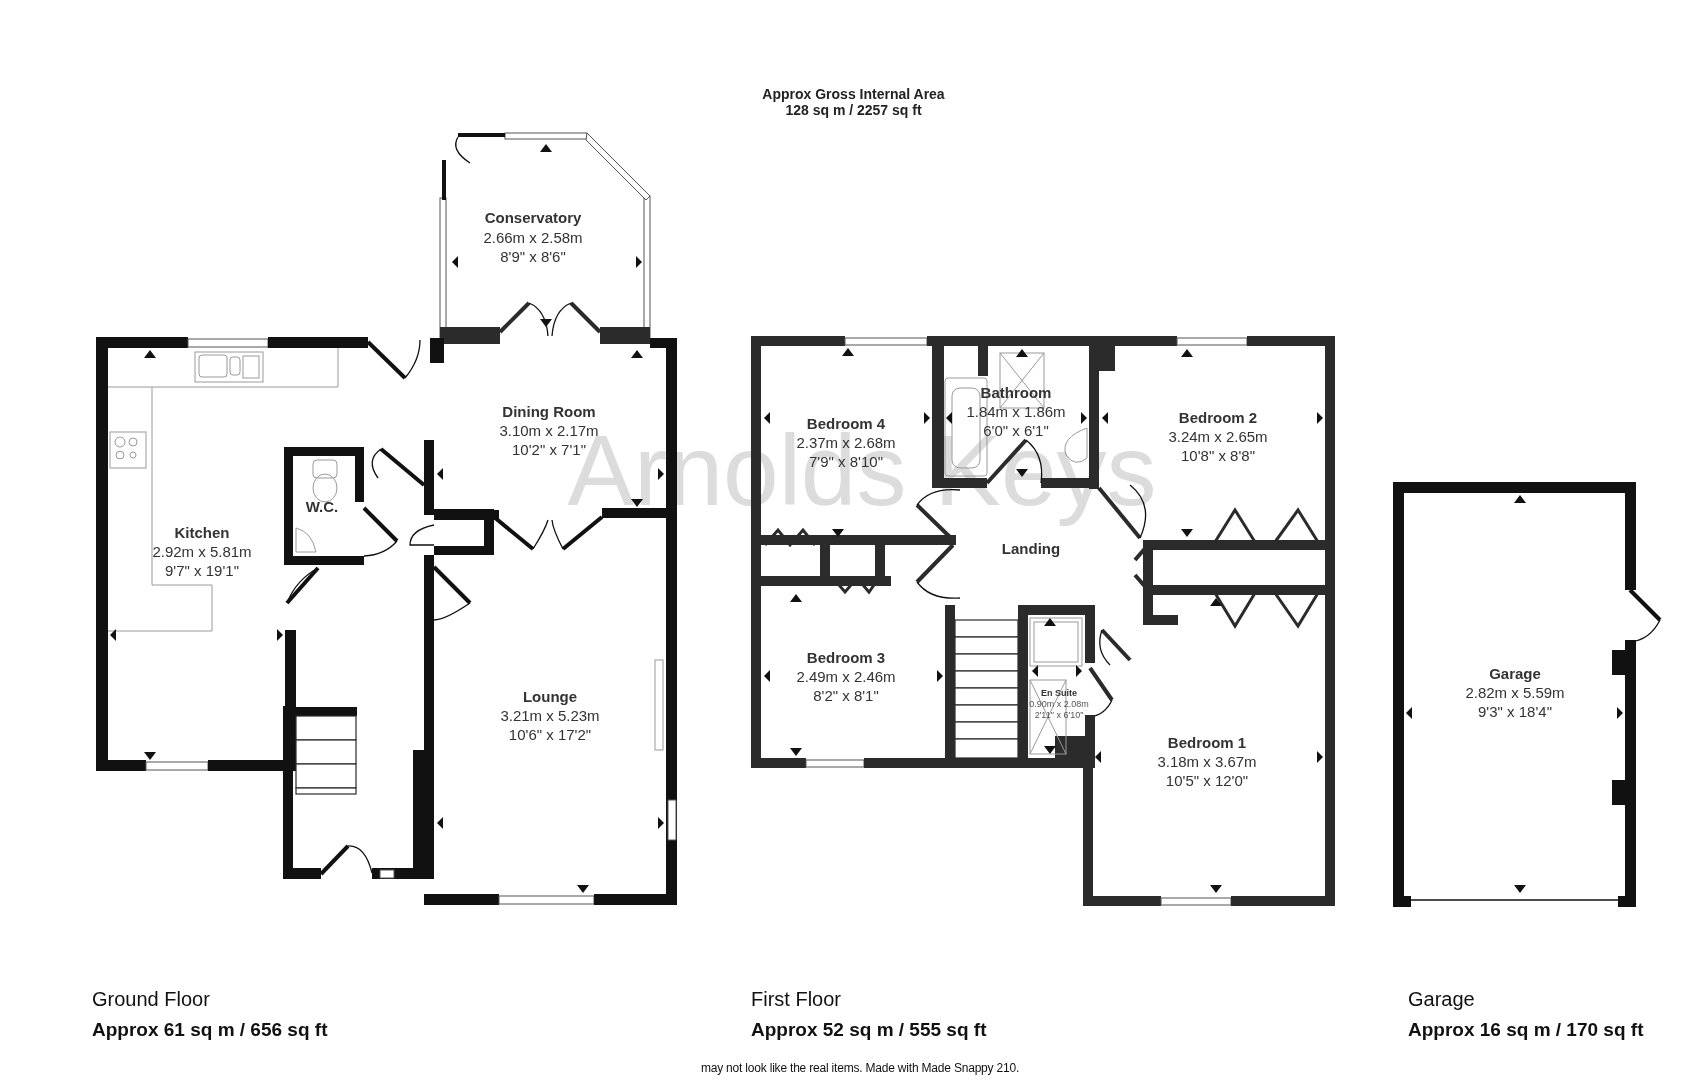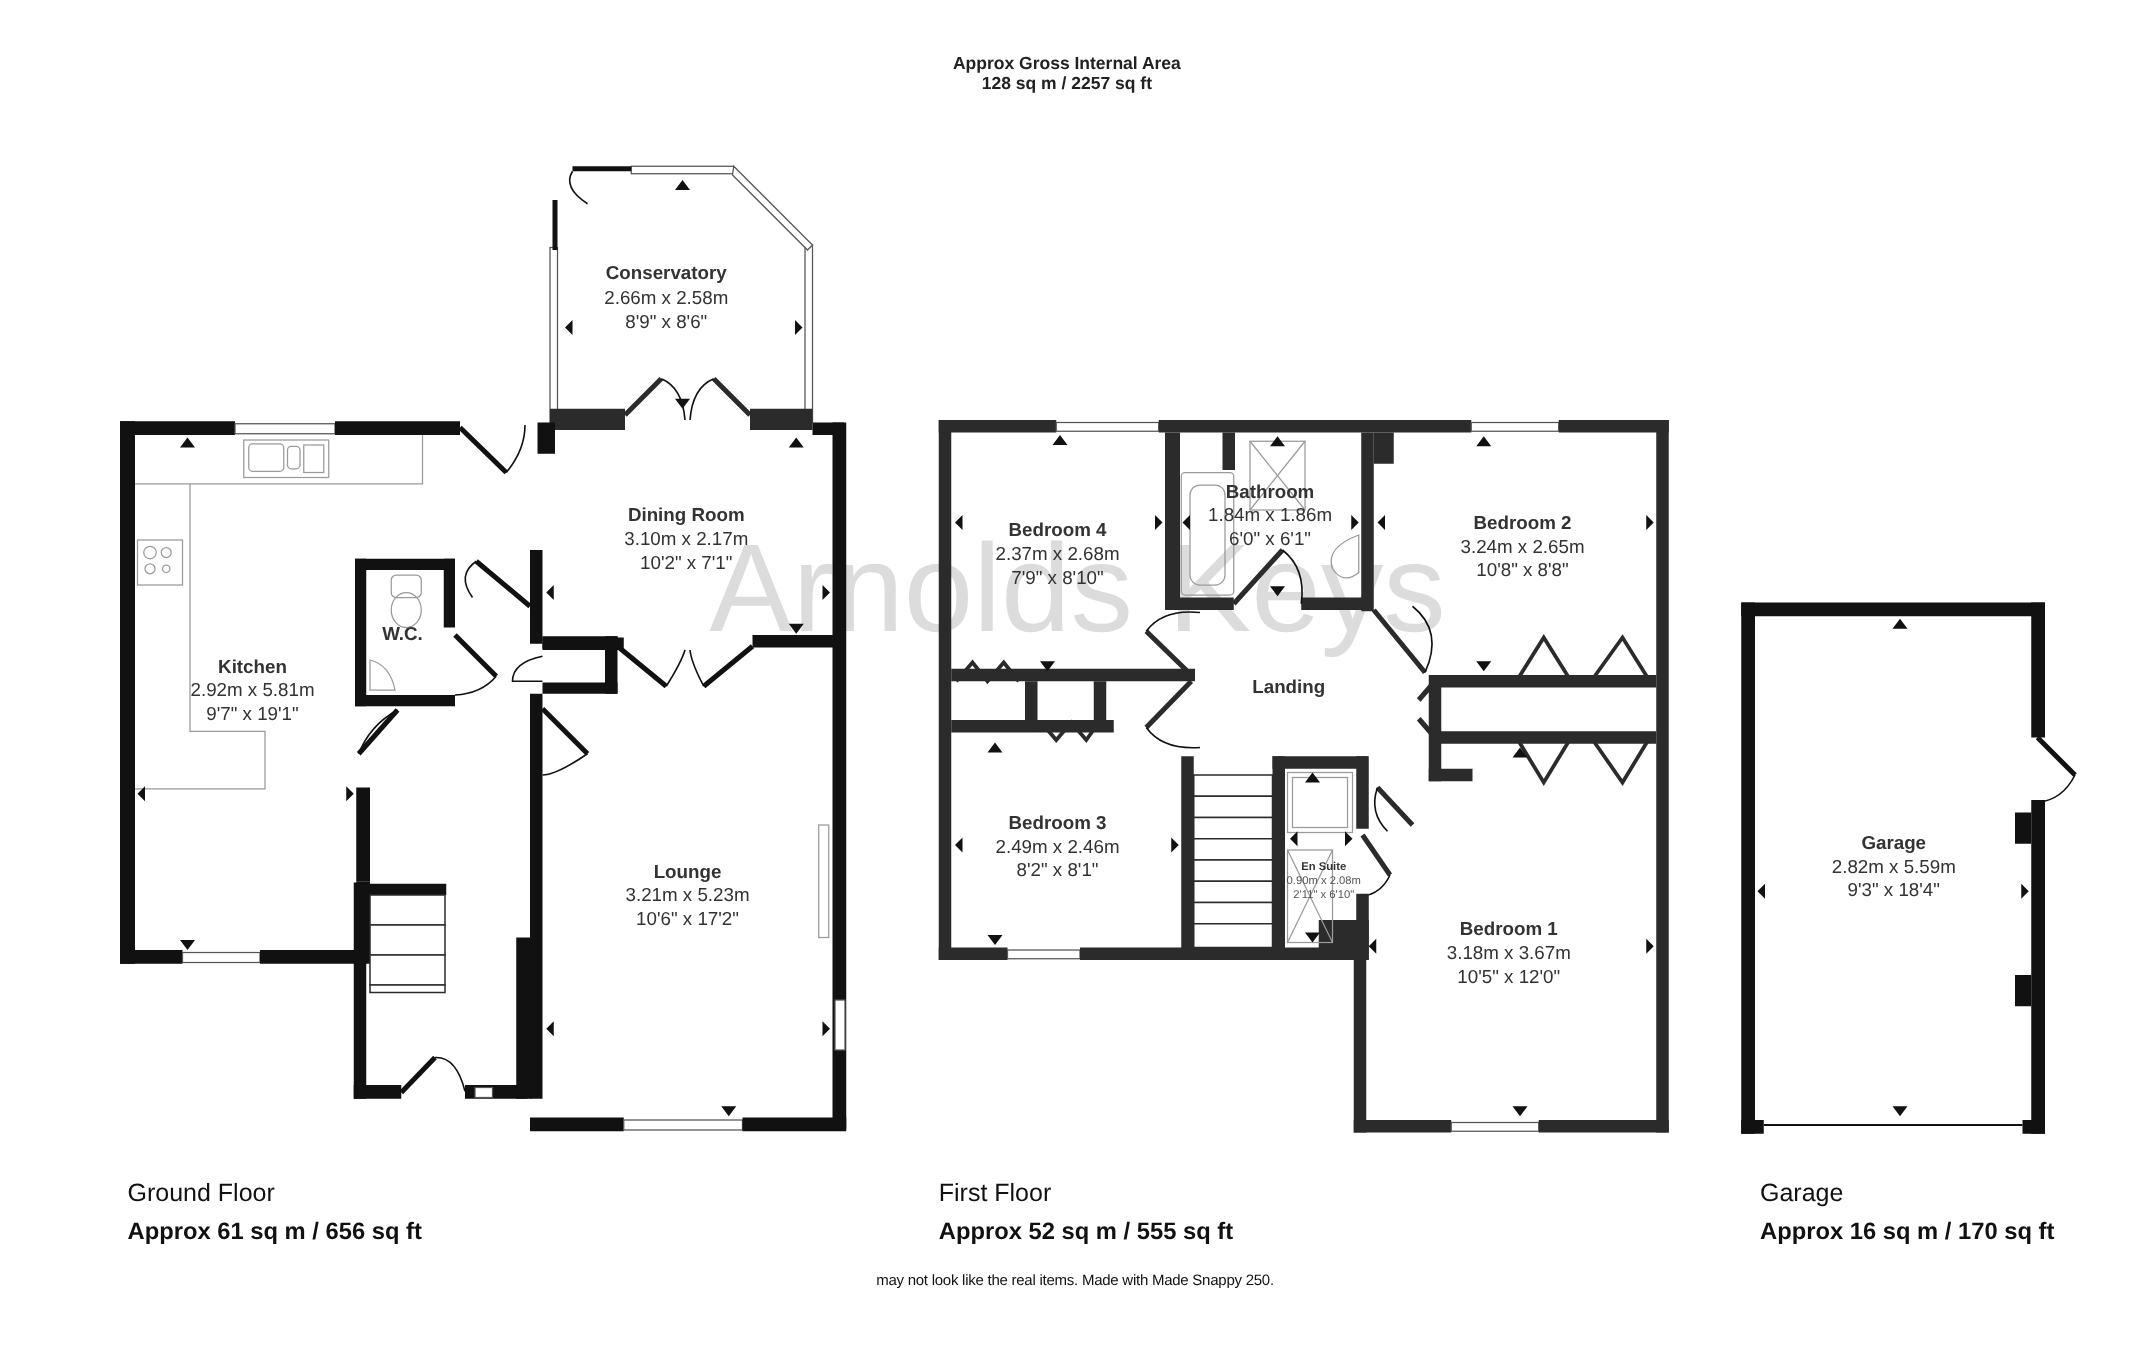--- a/index.html
+++ b/index.html
@@ -1,17 +1,17 @@
 <!DOCTYPE html>
 <html><head>
 <meta charset="utf-8">
 <style>
   html, body { margin: 0; padding: 0; background: #ffffff; }
   body { width: 1707px; height: 1080px; position: relative; overflow: hidden; font-family: "Liberation Sans", sans-serif; color: #222; }
-  .abs { position: absolute; }
+  .abs { position: absolute; margin-top: 44px; }
   .title-block { left: 0; width: 1707px; top: 42px; text-align: center; font-weight: bold; font-size: 14px; line-height: 16px; color: #222; }
   .floor-label { font-size: 20px; color: #111; }
   .floor-area { font-size: 19px; font-weight: bold; color: #111; margin-top: 8px; text-align: center; }
   .disclaimer { left: 430px; width: 860px; top: 1017px; text-align: center; font-size: 12px; line-height: 15px; color: #111; font-family: "Liberation Sans", sans-serif; letter-spacing: -0.2px; }
   svg { position: absolute; left: 0; top: 0; }
   .wall { fill: #111; }
   .wall-dark { fill: #2b2b2b; }
   .win { fill: #fff; stroke: #555; stroke-width: 1; }
   .fixture { fill: none; stroke: #9a9a9a; stroke-width: 1; }
   .door { fill: none; stroke: #111; stroke-width: 1.3; }
@@ -356,28 +356,28 @@
     <polygon class="arrow" points="1406,713 1412,707 1412,719"></polygon>
     <polygon class="arrow" points="1623,713 1617,707 1617,719"></polygon>
     <g>
       <text class="room-name" x="1515" y="679">Garage</text>
       <text class="room-dim" x="1515" y="698">2.82m x 5.59m</text>
       <text class="room-dim" x="1515" y="717">9'3" x 18'4"</text>
     </g>
   </g>
 </svg>
 
-<div class="abs" style="left:102px; top:944px;">
+<div class="abs" style="left:92px; top:944px;">
   <div class="floor-label">Ground Floor</div>
   <div class="floor-area">Approx 61 sq m / 656 sq ft</div>
 </div>
 <div class="abs" style="left:751px; top:944px;">
   <div class="floor-label">First Floor</div>
   <div class="floor-area">Approx 52 sq m / 555 sq ft</div>
 </div>
 <div class="abs" style="left:1408px; top:944px;">
   <div class="floor-label">Garage</div>
   <div class="floor-area">Approx 16 sq m / 170 sq ft</div>
 </div>
 
 <div class="abs disclaimer">
-  <div>may not look like the real items. Made with Made Snappy 250.</div>
+  <div>may not look like the real items. Made with Made Snappy 210.</div>
 </div>
 
 </body></html>

